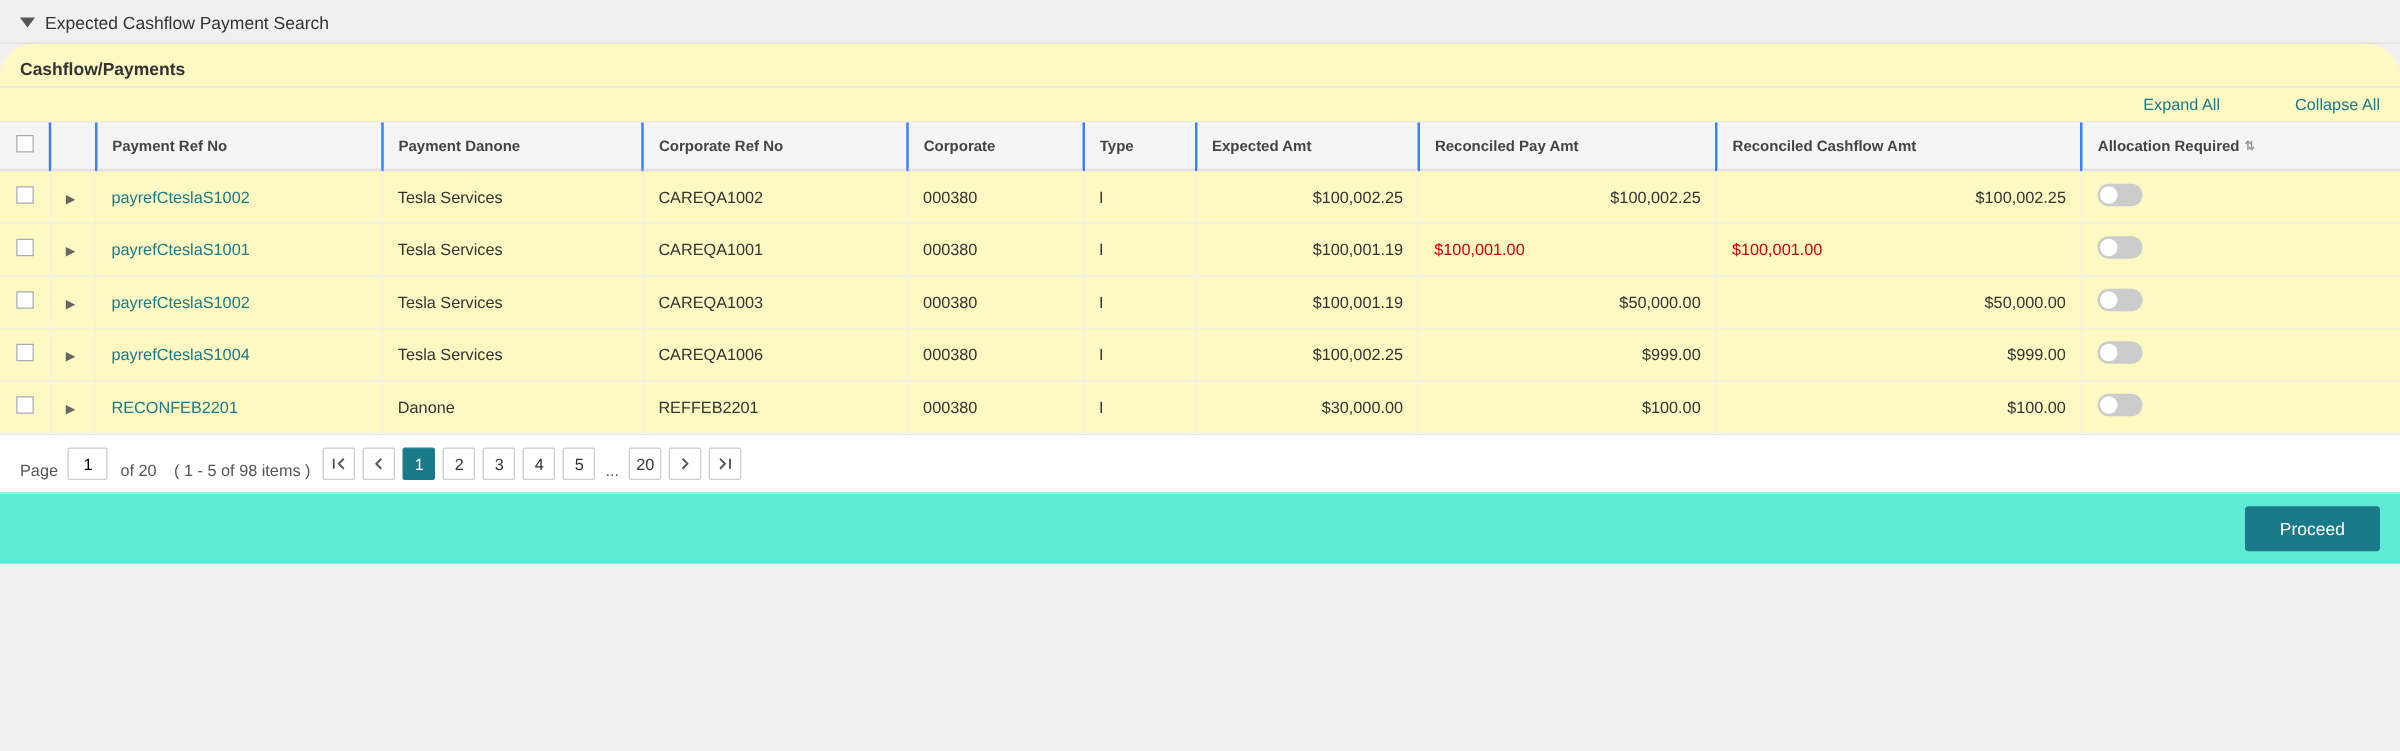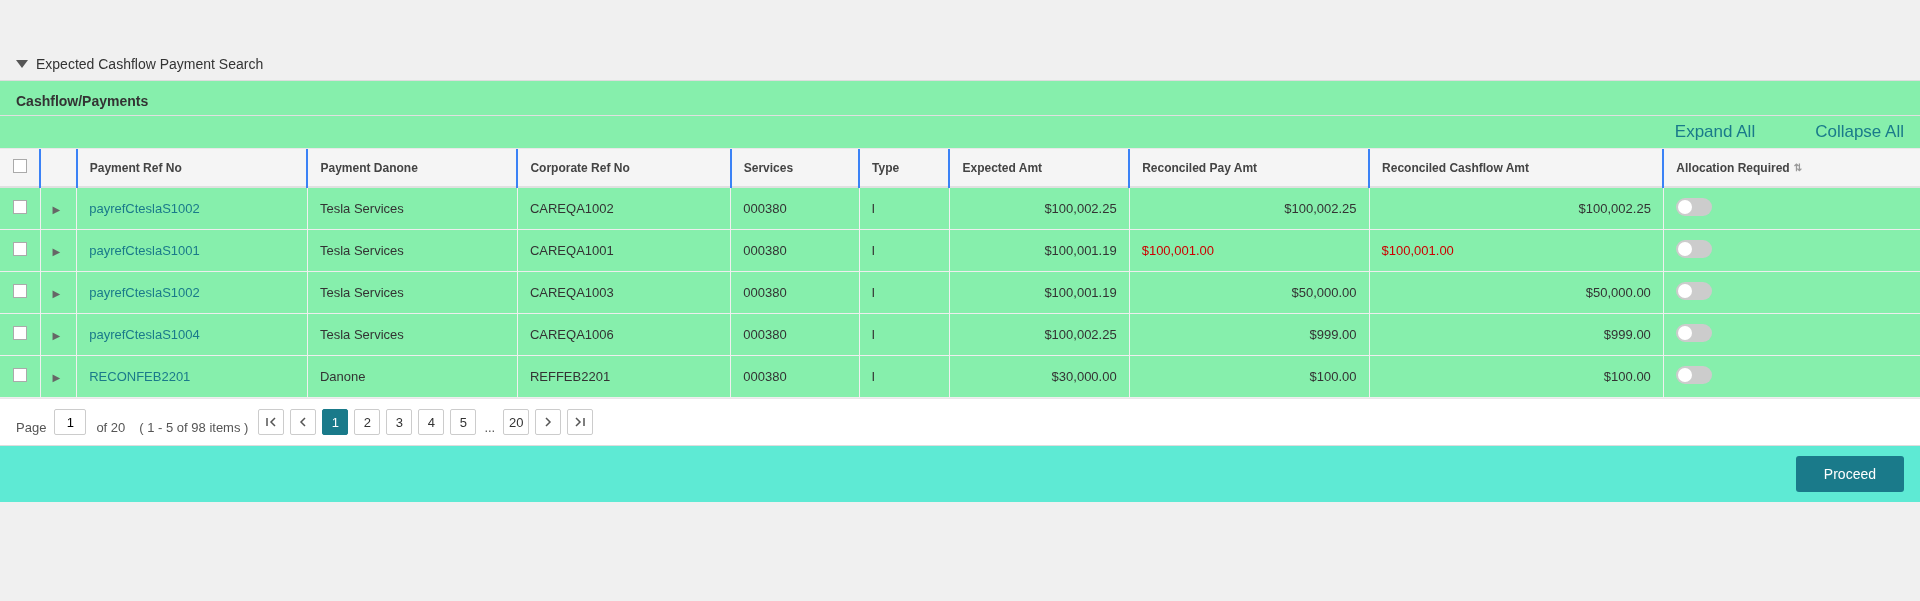--- a/index.html
+++ b/index.html
@@ -7,21 +7,20 @@
       font-family: -apple-system, BlinkMacSystemFont, 'Segoe UI', Arial, sans-serif;
       font-size: 13px;
       background: #f0f0f0;
       color: #333;
       width: 1920px;
       min-height: 601px;
     }
     .page-wrapper {
       background: #f0f0f0;
       padding: 0;
-      margin-top: 46px;
     }
     .search-header {
       background: #f0f0f0;
       padding: 10px 16px 8px 16px;
       display: flex;
       align-items: center;
       gap: 8px;
       border-bottom: 1px solid #ddd;
     }
     .search-header-title {
@@ -31,43 +30,44 @@
     }
     .triangle-icon {
       width: 0;
       height: 0;
       border-left: 6px solid transparent;
       border-right: 6px solid transparent;
       border-top: 8px solid #555;
       display: inline-block;
     }
     .main-content {
-      background: #86efac;
+      background: #fef9c3;
       margin: 0;
       padding: 0;
+      border-radius: 27px;
     }
     .section-header {
       padding: 12px 16px 6px 16px;
       border-bottom: 1px solid #e0e0e0;
     }
     .section-title {
       font-size: 14px;
       font-weight: 600;
       color: #333;
     }
     .table-controls {
       display: flex;
       justify-content: flex-end;
       padding: 6px 16px;
       gap: 12px;
       border-bottom: 1px solid #e8e8e8;
     }
     .table-control-btn {
       color: #1a7a8a;
-      font-size: 17px;
+      font-size: 13px;
       cursor: pointer;
       background: none;
       border: none;
       text-decoration: none;
       padding-left: 48px;
     }
     table {
       width: 100%;
       border-collapse: collapse;
     }
@@ -282,21 +282,21 @@
               <span>Payment Danone</span>
             </div>
           </th>
           <th>
             <div class="col-header-wrap">
               <span>Corporate Ref No</span>
             </div>
           </th>
           <th>
             <div class="col-header-wrap">
-              <span>Services</span>
+              <span>Corporate</span>
             </div>
           </th>
           <th>
             <div class="col-header-wrap">
               <span>Type</span>
             </div>
           </th>
           <th>
             <div class="col-header-wrap">
               <span>Expected Amt</span>

